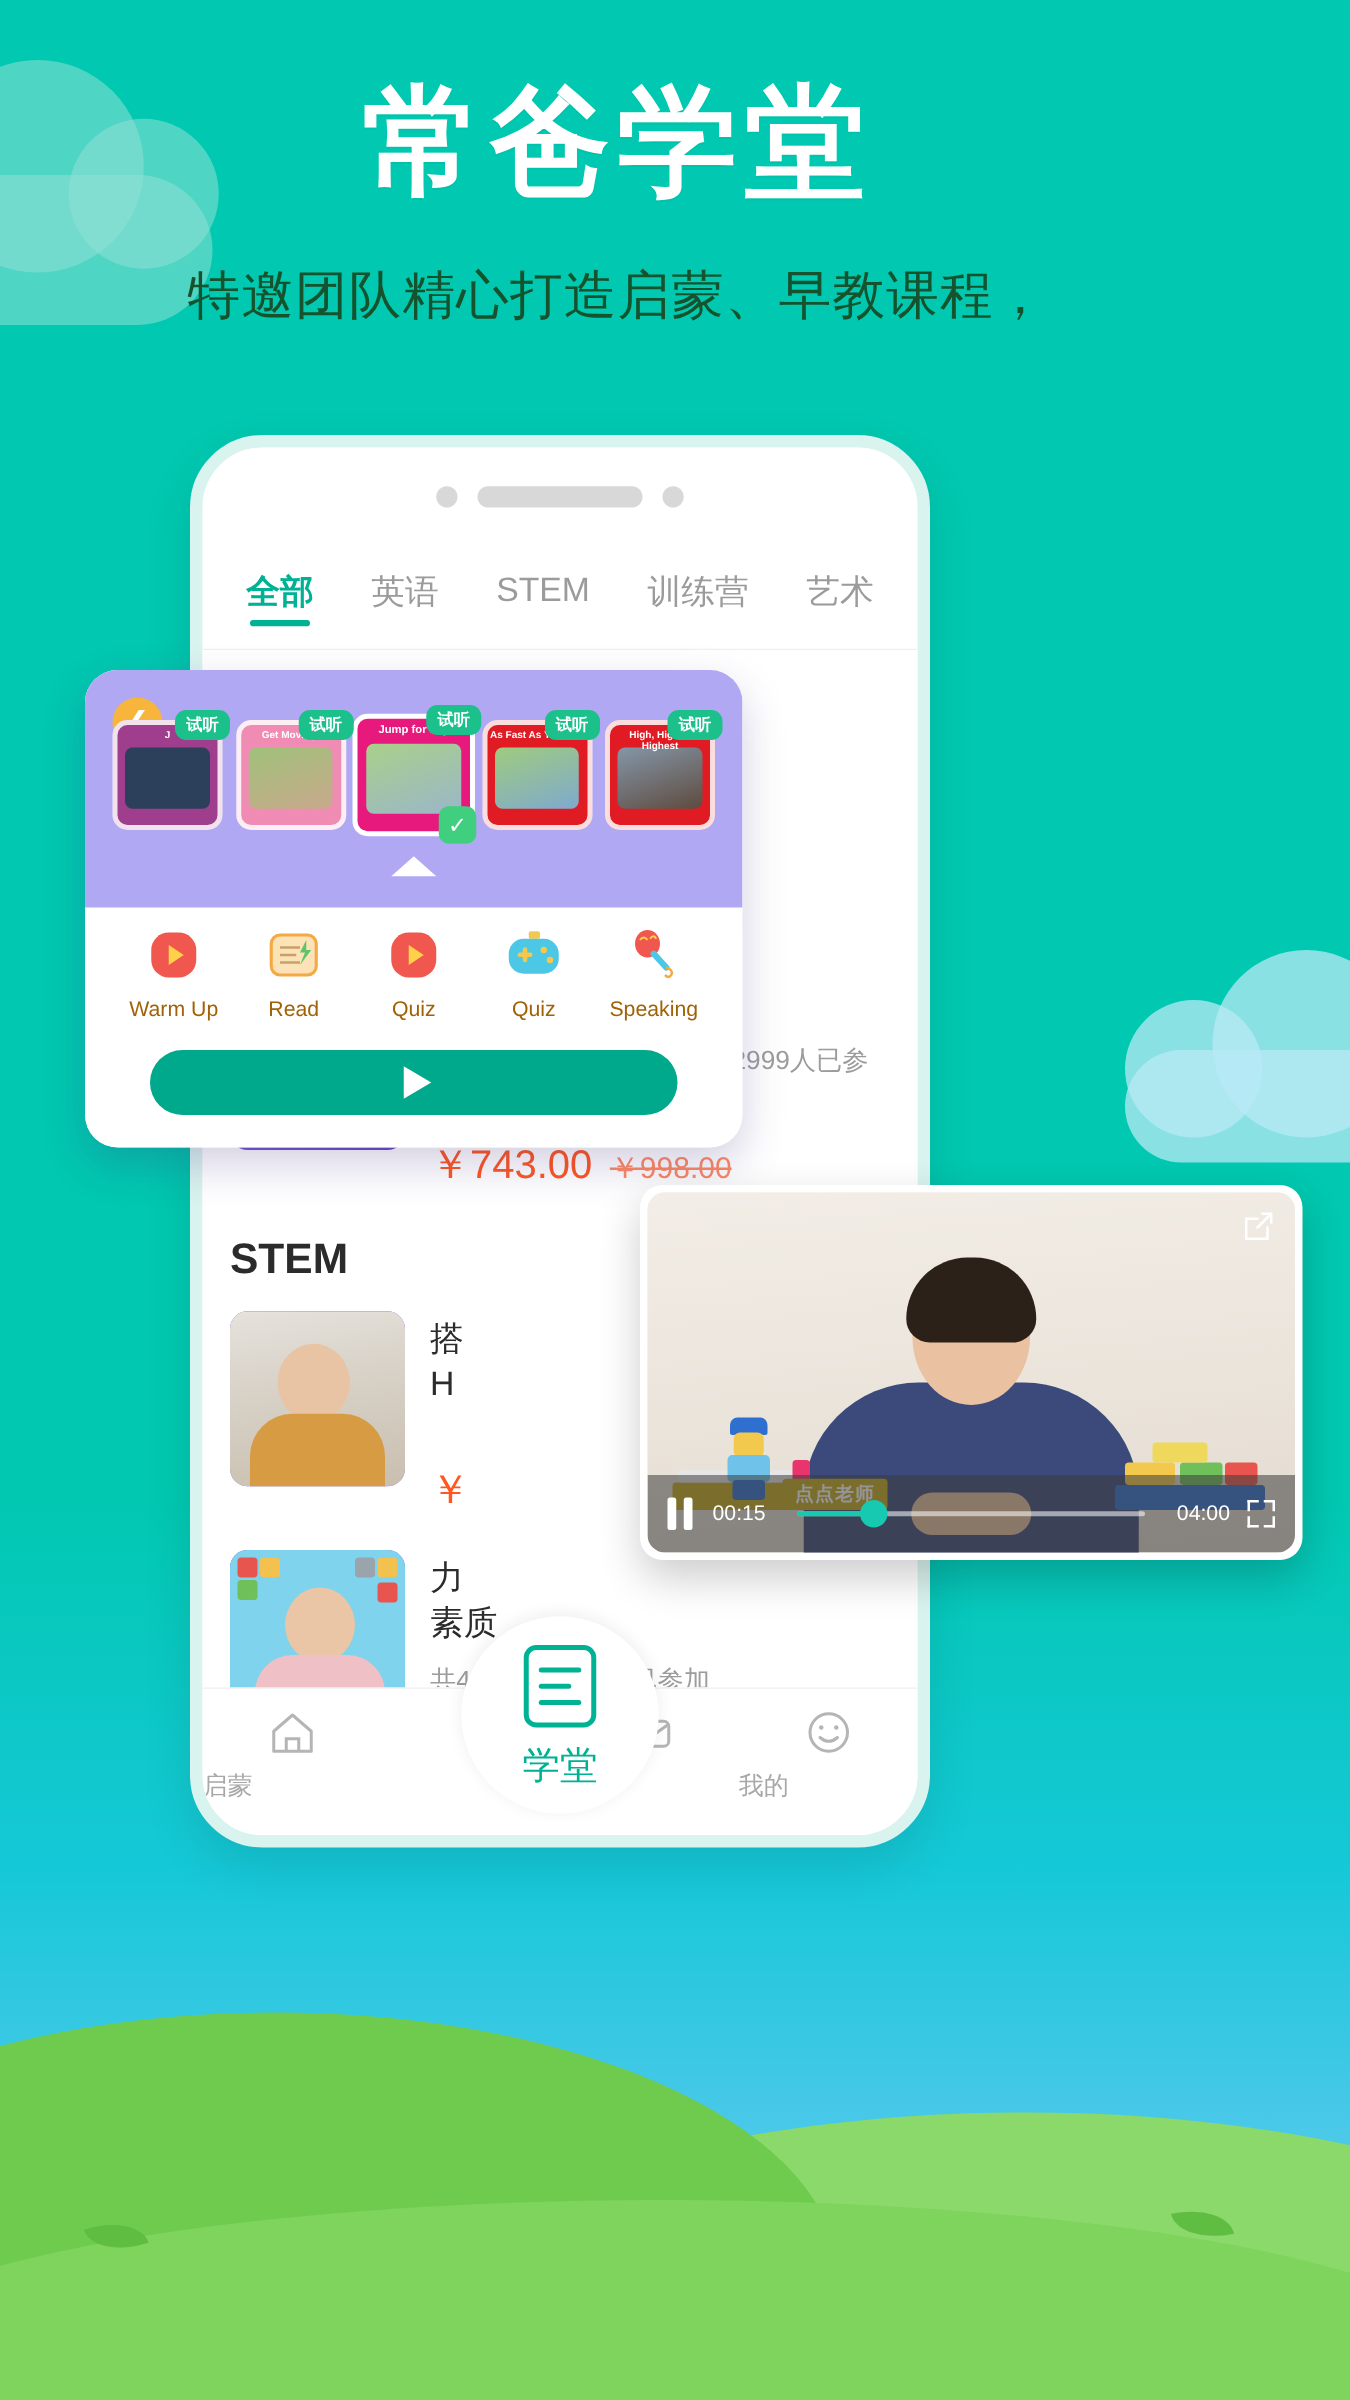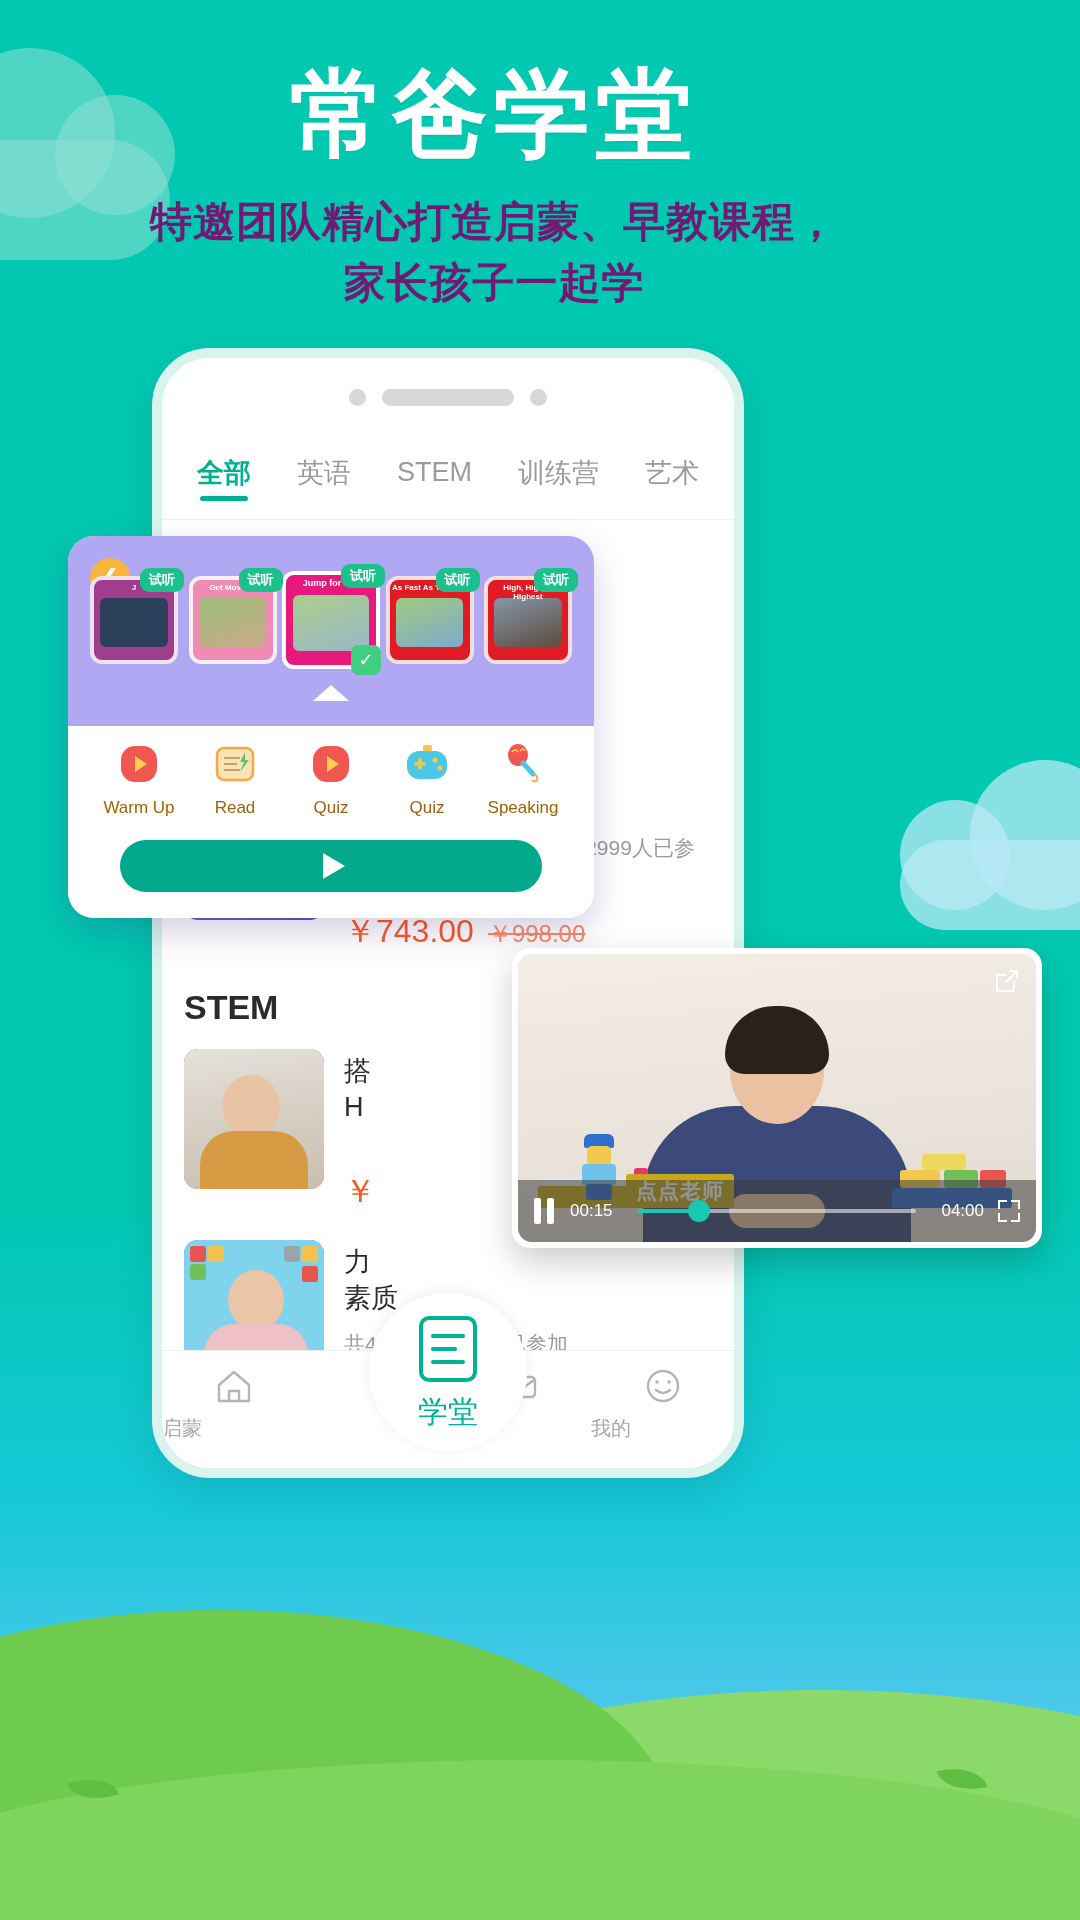--- a/index.html
+++ b/index.html
@@ -33,22 +33,22 @@
 
   
   .header { position:absolute; top:0; left:0; width:988px; text-align:center; z-index:5; }
   .title {
     margin-top:62px;
     font-size:96px; line-height:1.08; color:#fff; font-weight:bold;
     letter-spacing:6px;
     text-shadow:0 2px 0 rgba(0,0,0,.03);
   }
   .subtitle {
-    margin-top:26px;
-    font-size:42px; line-height:1.45; color:#701a75; font-weight:bold;
+    margin-top:40px;
+    font-size:42px; line-height:1.45; color:#14532d; font-weight:normal;
     letter-spacing:1px;
   }
 
   
   .phone {
     position:absolute; left:152px; top:348px;
     width:592px; height:1130px;
     background:#fff;
     border-radius:58px;
     border:10px solid #D9F3EE;
@@ -199,21 +199,21 @@
   .pause-ico { width:22px; height:26px; display:flex; gap:6px; }
   .pause-ico i { display:block; width:7px; height:26px; background:#fff; border-radius:2px; }
   .vid-time { color:#fff; font-size:17px; min-width:54px; }
   .vid-track { flex:1; height:4px; background:rgba(255,255,255,.55); border-radius:2px; position:relative; }
   .vid-fill { position:absolute; left:0; top:0; height:4px; background:#17C9B0; border-radius:2px; }
   .vid-knob { position:absolute; top:-9px; width:22px; height:22px; border-radius:50%; background:#17C9B0; }
   .vid-full { width:22px; height:22px; position:relative; }
   .vid-full i { position:absolute; width:9px; height:9px; border:2px solid #fff; }
   .nameplate {
     position:absolute; left:108px; bottom:34px; z-index:5;
-    background:#C8A818; color:#fff; font-size:21px; font-weight:bold;
+    background:#C8A818; color:#fff; font-size:15px; font-weight:bold;
     padding:3px 10px; border-radius:3px; letter-spacing:1px;
   }
   .minifig { position:absolute; left:60px; bottom:42px; width:46px; height:66px; z-index:5; }
 </style>
 </head>
 <body>
 
 <div class="bg">
   <div class="cloud c1"></div>
   <div class="cloud c2"></div>
@@ -225,21 +225,20 @@
   <div class="hill h1"></div>
   <div class="hill h3"></div>
   <div class="leaf l1"></div>
   <div class="leaf l2"></div>
 </div>
 
 <div class="header">
   <div class="title">常爸学堂</div>
   <div class="subtitle">
     <div>特邀团队精心打造启蒙、早教课程，</div>
-    <div>家长孩子一起学</div>
   </div>
 </div>
 
 <div class="phone">
   <div class="phone-inner">
 
     <div class="notch-row">
       <div class="notch-dot"></div>
       <div class="notch-bar"></div>
       <div class="notch-dot"></div>

